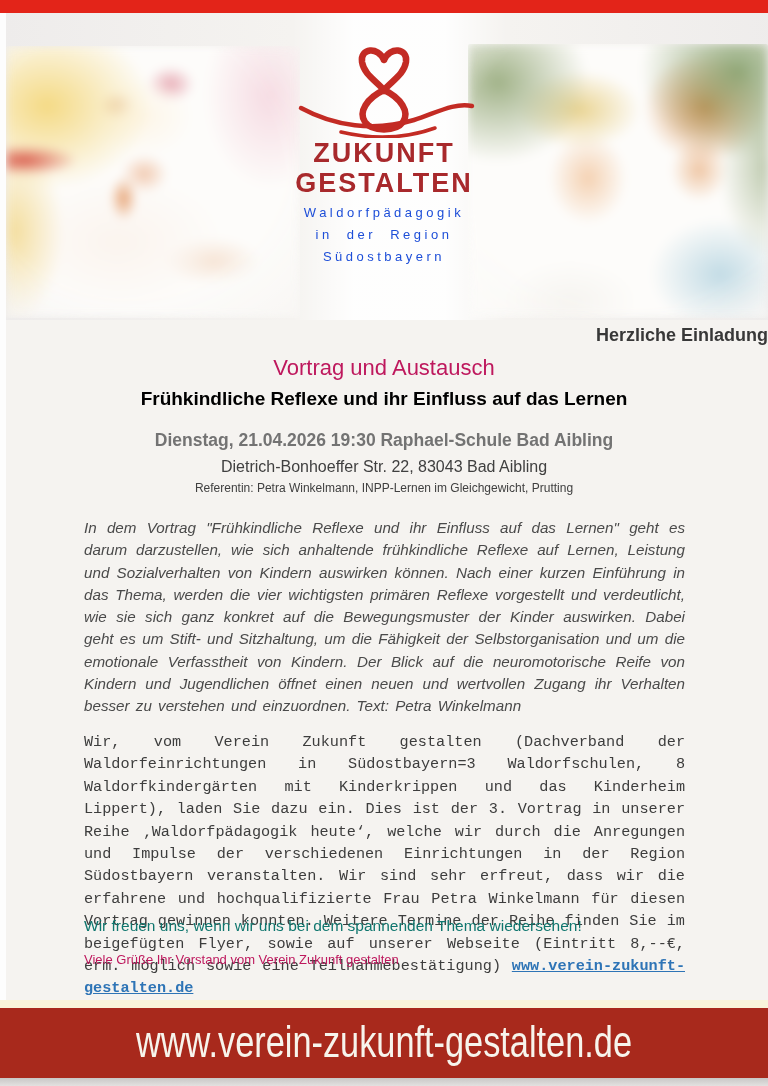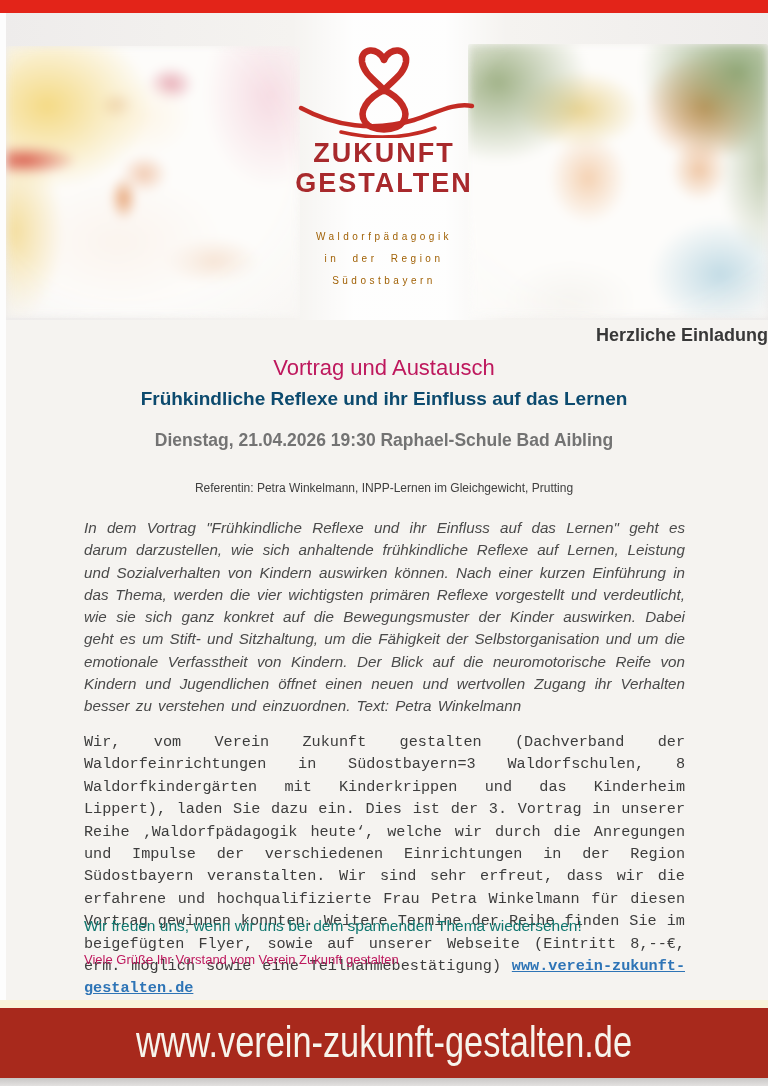--- a/index.html
+++ b/index.html
@@ -58,28 +58,28 @@
     filter: blur(4px);
     -webkit-mask-image: radial-gradient(125% 120% at 55% 40%, #000 45%, transparent 92%);
     mask-image: radial-gradient(125% 120% at 55% 40%, #000 45%, transparent 92%);
   }
 
   
   .logo-block { position:absolute; top:38px; left:50%; transform:translateX(-50%);
                 width:280px; text-align:center; }
   .logo-mark { display:block; margin:0 auto; }
   .wordmark { color:#a8292c; font-weight:bold; font-size:27px; letter-spacing:2px; line-height:30px; }
-  .tagline { margin-top:28px; color:#a16207; font-size:10px; line-height:22px;
+  .tagline { margin-top:4px; color:#1d4ed8; font-size:13px; line-height:22px;
              letter-spacing:3.5px; word-spacing:7px; }
 
   
   .c { position:absolute; left:0; width:768px; text-align:center; }
   .greeting   { top:325px; font-size:18px; font-weight:bold; color:#383838;text-align:right; }
   .subtitle   { top:355px; font-size:22px; color:#be185d; }
-  .event-title{ top:388px; font-size:19px; font-weight:bold; color:#0c4a6e; }
+  .event-title{ top:388px; font-size:19px; font-weight:bold; color:#000000; }
   .datetime   { top:430px; font-size:17.5px; font-weight:bold; color:#737373; }
   .address    { top:458px; font-size:16px; color:#404040; }
   .speaker    { top:481px; font-size:12px; color:#404040; }
 
   
   .para { position:absolute; left:84px; width:601px; text-align:justify; }
   .abstract  { top:517px; font-style:italic; font-size:15.2px; line-height:22.3px;
                color:#4a4a4a; word-spacing:2px; }
   .invitation{ top:731px; font-size:15.2px; line-height:22.4px; color:#3d3d3d;font-family:Liberation Mono, monospace; }
   .website-link { color:#2e74b6; font-weight:bold; text-decoration:underline; cursor:pointer; }
@@ -122,20 +122,21 @@
       <div>Waldorfpädagogik</div>
       <div>in der Region</div>
       <div>Südostbayern</div>
     </div>
   </div>
 
   <div class="c greeting">Herzliche Einladung</div>
   <div class="c subtitle">Vortrag und Austausch</div>
   <div class="c event-title">Frühkindliche Reflexe und ihr Einfluss auf das Lernen</div>
   <div class="c datetime">Dienstag, 21.04.2026 19:30 Raphael-Schule Bad Aibling</div>
+  <div class="c address">Dietrich-Bonhoeffer Str. 22, 83043 Bad Aibling</div>
   <div class="c speaker">Referentin: Petra Winkelmann, INPP-Lernen im Gleichgewicht, Prutting</div>
 
   <p class="para abstract">In dem Vortrag "Frühkindliche Reflexe und ihr Einfluss auf das Lernen" geht es darum darzustellen, wie sich anhaltende frühkindliche Reflexe auf Lernen, Leistung und Sozialverhalten von Kindern auswirken können. Nach einer kurzen Einführung in das Thema, werden die vier wichtigsten primären Reflexe vorgestellt und verdeutlicht, wie sie sich ganz konkret auf die Bewegungsmuster der Kinder auswirken. Dabei geht es um Stift- und Sitzhaltung, um die Fähigkeit der Selbstorganisation und um die emotionale Verfasstheit von Kindern. Der Blick auf die neuromotorische Reife von Kindern und Jugendlichen öffnet einen neuen und wertvollen Zugang ihr Verhalten besser zu verstehen und einzuordnen. Text: Petra Winkelmann</p>
 
   <p class="para invitation"><span>Wir, vom Verein Zukunft gestalten (Dachverband der Waldorfeinrichtungen in Südostbayern=3 Waldorfschulen, 8 Waldorfkindergärten mit Kinderkrippen und das Kinderheim Lippert), laden Sie dazu ein. Dies ist der 3. Vortrag in unserer Reihe ‚Waldorfpädagogik heute‘, welche wir durch die Anregungen und Impulse der verschiedenen Einrichtungen in der Region Südostbayern veranstalten. Wir sind sehr erfreut, dass wir die erfahrene und hochqualifizierte Frau Petra Winkelmann für diesen Vortrag gewinnen konnten. Weitere Termine der Reihe finden Sie im beigefügten Flyer, sowie auf unserer Webseite (Eintritt 8,--€, erm. möglich sowie eine Teilnahmebestätigung) </span><a class="website-link">www.verein-zukunft-gestalten.de</a></p>
 
   <div class="closing">Wir freuen uns, wenn wir uns bei dem spannenden Thema wiedersehen!</div>
   <div class="signature">Viele Grüße Ihr Vorstand vom Verein Zukunft gestalten</div>
 
   <div class="cream-strip"></div>

